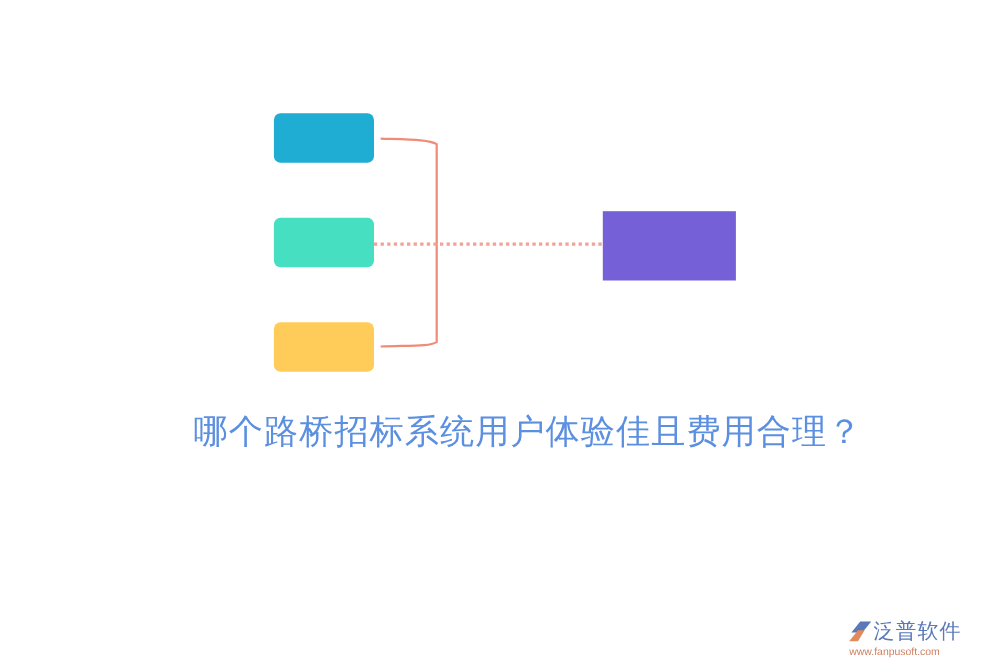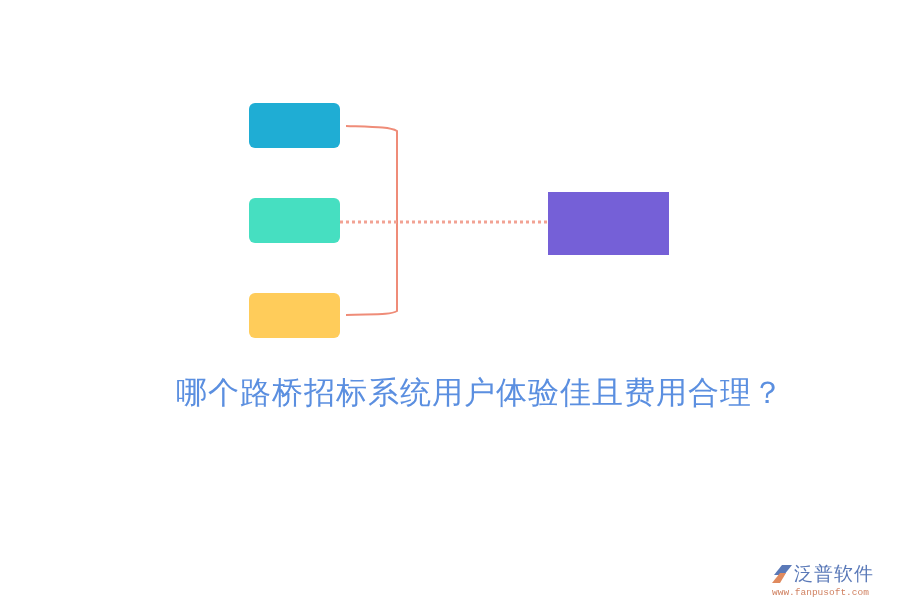--- a/index.html
+++ b/index.html
@@ -6,21 +6,21 @@
   body { width:900px; height:600px; background:#ffffff; position:relative; overflow:hidden; font-family:"DejaVu Serif", serif; }
   .box { position:absolute; border-radius:6px; }
   #b1 { left:249px; top:103px; width:91px; height:45px; }
   #b2 { left:249px; top:198px; width:91px; height:45px; }
   #b3 { left:249px; top:293px; width:91px; height:45px; }
   #target { position:absolute; left:548px; top:192px; width:121px; height:63px; }
   svg.lines { position:absolute; left:0; top:0; }
   .title { position:absolute; left:0; width:960px; top:372px; text-align:center; font-size:31px; color:#5b8fe0; letter-spacing:1px; font-family:"DejaVu Serif", serif; }
   .logo { position:absolute; left:768px; top:536px; width:130px; height:40px;margin-top:27px; }
   .logo-name { position:absolute; left:26px; top:-2px; font-size:19px; color:#5a79b8; font-family:"DejaVu Sans", sans-serif; letter-spacing:1px; }
-  .logo-url { position:absolute; left:4px; top:24px; font-size:9.5px; color:#d08060; font-family:Liberation Mono, monospace; }
+  .logo-url { position:absolute; left:4px; top:24px; font-size:9.5px; color:#d08060; font-family:Liberation Sans, sans-serif; }
   .logo-icon { position:absolute; left:2px; top:0px; }
 </style>
 </head>
 <body>
 
 <svg class="lines" width="900" height="600">
   <path d="M346 126 C 375 127, 390 127, 397 131 L 397 311 C 390 315, 375 314, 346 315" fill="none" stroke="#ef8c78" stroke-width="2"></path>
   <line x1="340" y1="222" x2="548" y2="222" stroke="#f2a293" stroke-width="3" stroke-dasharray="3,3"></line>
 </svg>
 

